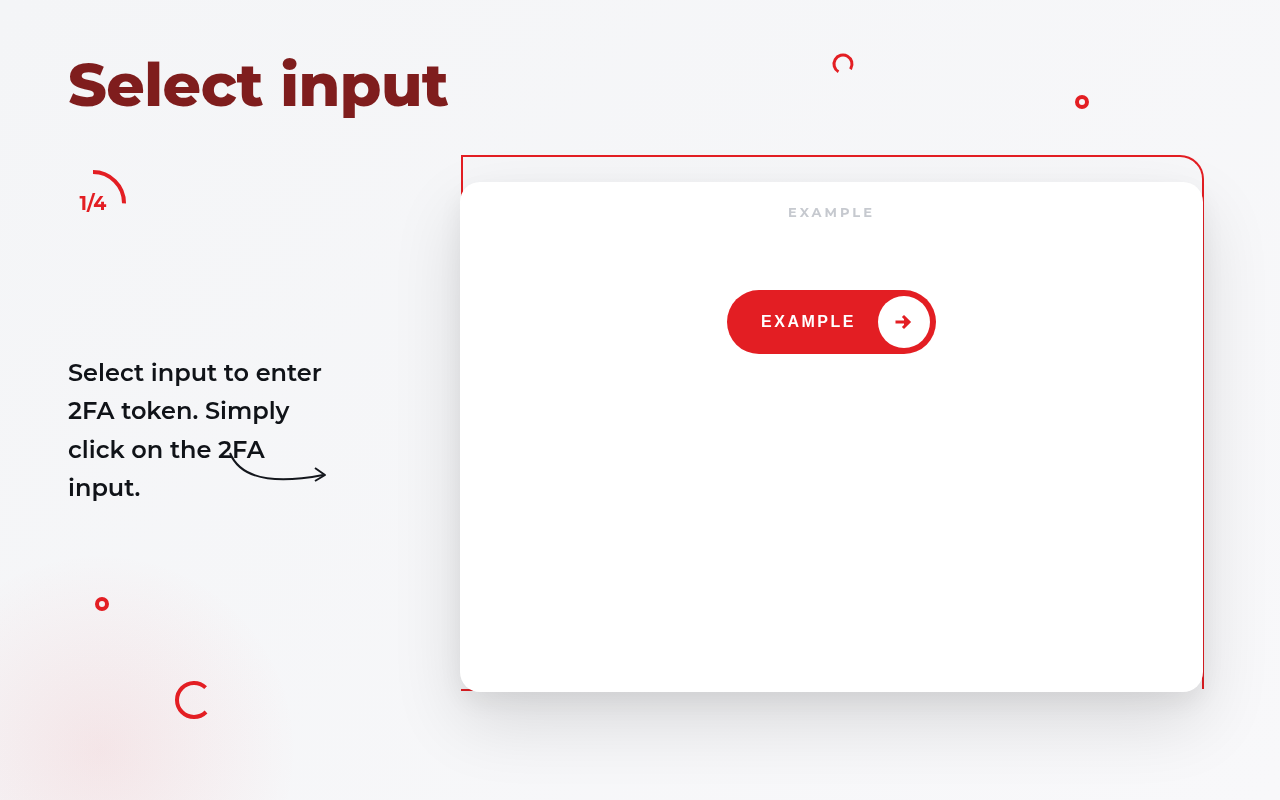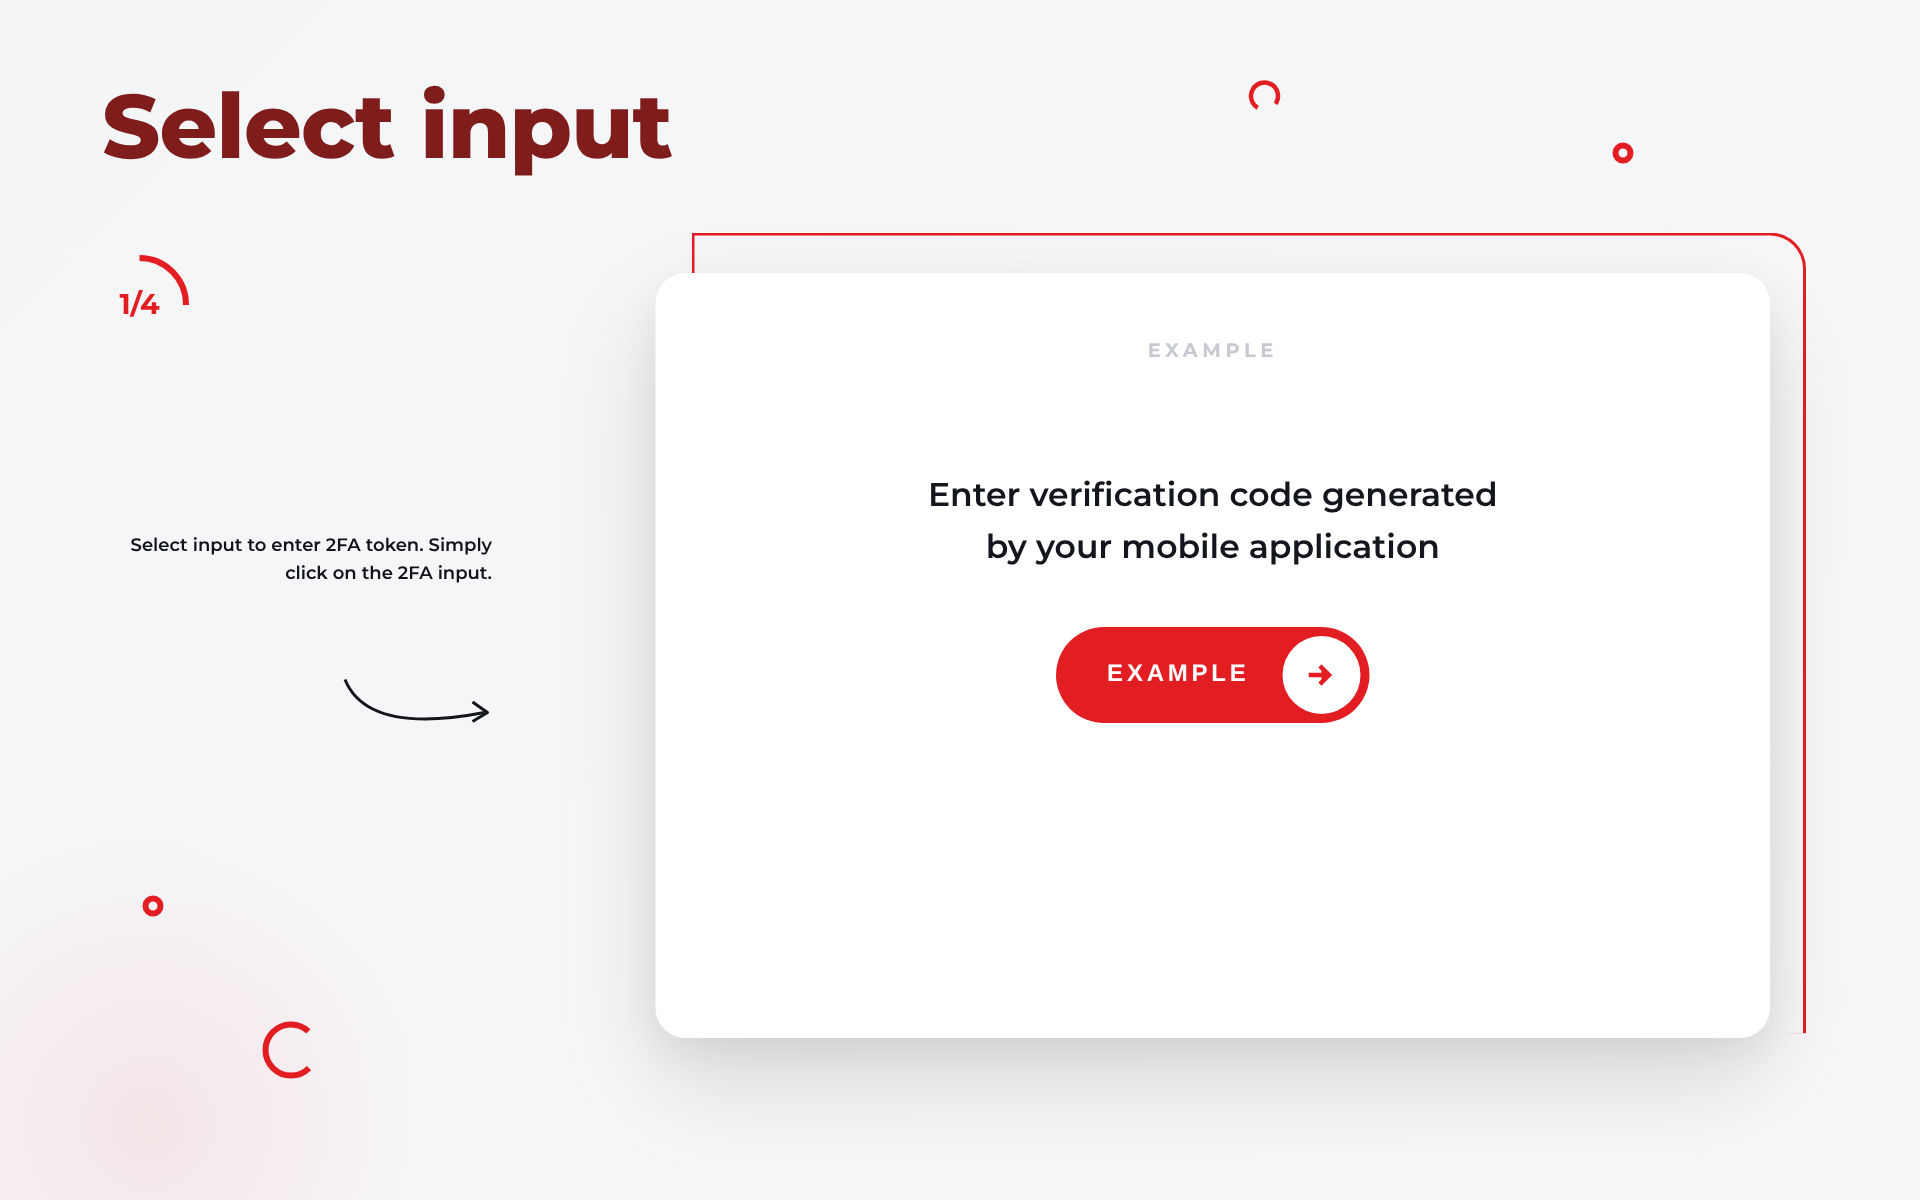--- a/index.html
+++ b/index.html
@@ -47,25 +47,24 @@
       transform: translate(-50%, -50%);
       font-size: 19px;
       font-weight: 700;
       color: #e31e23;
     }
     .instruction-text {
       position: absolute;
       left: 68px;
       top: 354px;
       width: 260px;
-      font-size: 12px;
+      font-size: 24px;
       font-weight: 600;
       line-height: 1.6;
       color: #101318;
-      text-align: right;
     }
     .arrow-curve {
       position: absolute;
       left: 225px;
       top: 448px;
       width: 110px;
       height: 50px;
     }
     .card-frame {
       position: absolute;
@@ -83,31 +82,31 @@
       content: '';
       position: absolute;
       bottom: -2px;
       left: -2px;
       width: 350px;
       height: 2px;
       background: #e31e23;
     }
     .card {
       position: absolute;
-      left: 437px;
+      left: 460px;
       top: 182px;
       width: 743px;
       height: 510px;
       background: #ffffff;
       border-radius: 20px;
       box-shadow: 0 30px 70px rgba(0,0,0,0.12), 0 10px 25px rgba(0,0,0,0.06);
       display: flex;
       flex-direction: column;
       align-items: center;
-      padding: 44px 60px;
+      padding: 22px 60px;
     }
     .example-label {
       font-size: 13px;
       font-weight: 700;
       letter-spacing: 3px;
       color: #c6c9cf;
       margin-bottom: 70px;
     }
     .verification-heading {
       font-size: 22px;
@@ -213,24 +212,20 @@
 
 <svg class="arrow-curve" viewBox="0 0 110 50">
   <path d="M 5 5 Q 20 42, 98 27" fill="none" stroke="#13161c" stroke-width="2"></path>
   <path d="M 90 20 L 100 27 L 90 33" fill="none" stroke="#13161c" stroke-width="2" stroke-linejoin="round"></path>
 </svg>
 
 <div class="card-frame"></div>
 
 <div class="card">
   <span class="example-label">EXAMPLE</span>
-  <div class="verification-heading">
-    <span>Enter verification code generated</span><br>
-    <span>by your mobile application</span>
-  </div>
   <button class="verify-button">
     <span class="verify-label">EXAMPLE</span>
     <span class="verify-circle">
       <svg width="18" height="18" viewBox="0 0 18 18">
         <path d="M 2 9 L 13 9 M 9 4 L 14 9 L 9 14" fill="none" stroke="#e31e23" stroke-width="3" stroke-linecap="square"></path>
         <path d="M 9 4 L 15 9 L 9 14 Z" fill="#e31e23"></path>
       </svg>
     </span>
   </button>
 </div>

